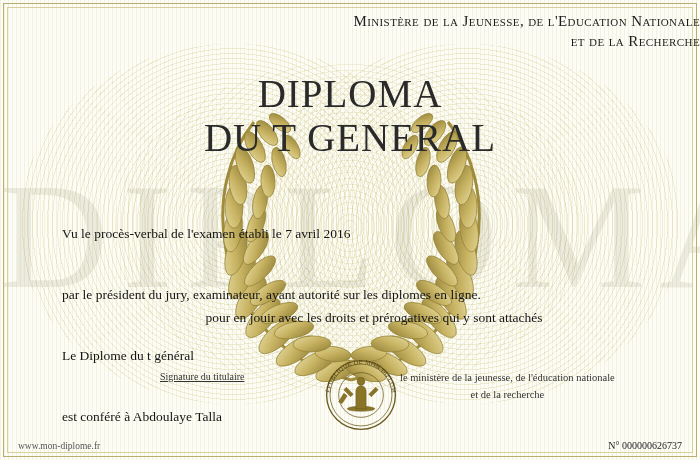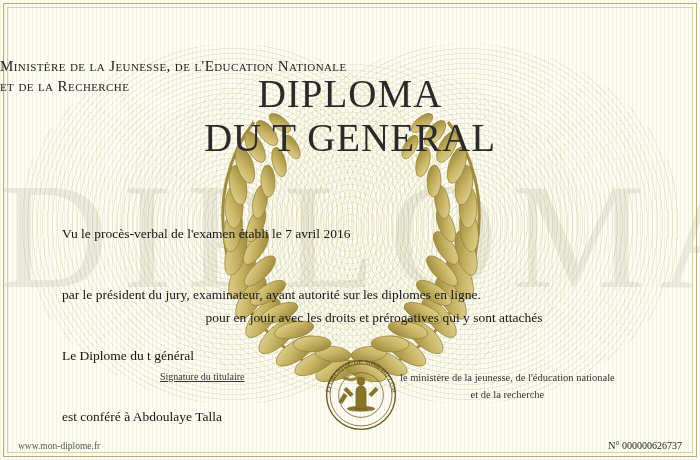--- a/index.html
+++ b/index.html
@@ -82,27 +82,26 @@
     height: 300px;
     opacity: 0.95;
   }
 
   
   .content { position: absolute; inset: 0; }
 
   .ministry {
     position: absolute;
     top: 11px; left: 0; right: 0;
-    text-align: left;
+    text-align: right;
     font-size: 15px;
     letter-spacing: 0.4px;
     line-height: 1.35;
     font-variant: small-caps;
     color: #1d1d1d;
-    margin-top: 45px;
   }
   .ministry .line2 { display: block; }
 
   .title {
     position: absolute;
     top: 72px; left: 0; right: 0;
     text-align: center;
     font-size: 39px;
     line-height: 1.12;
     letter-spacing: 1px;

